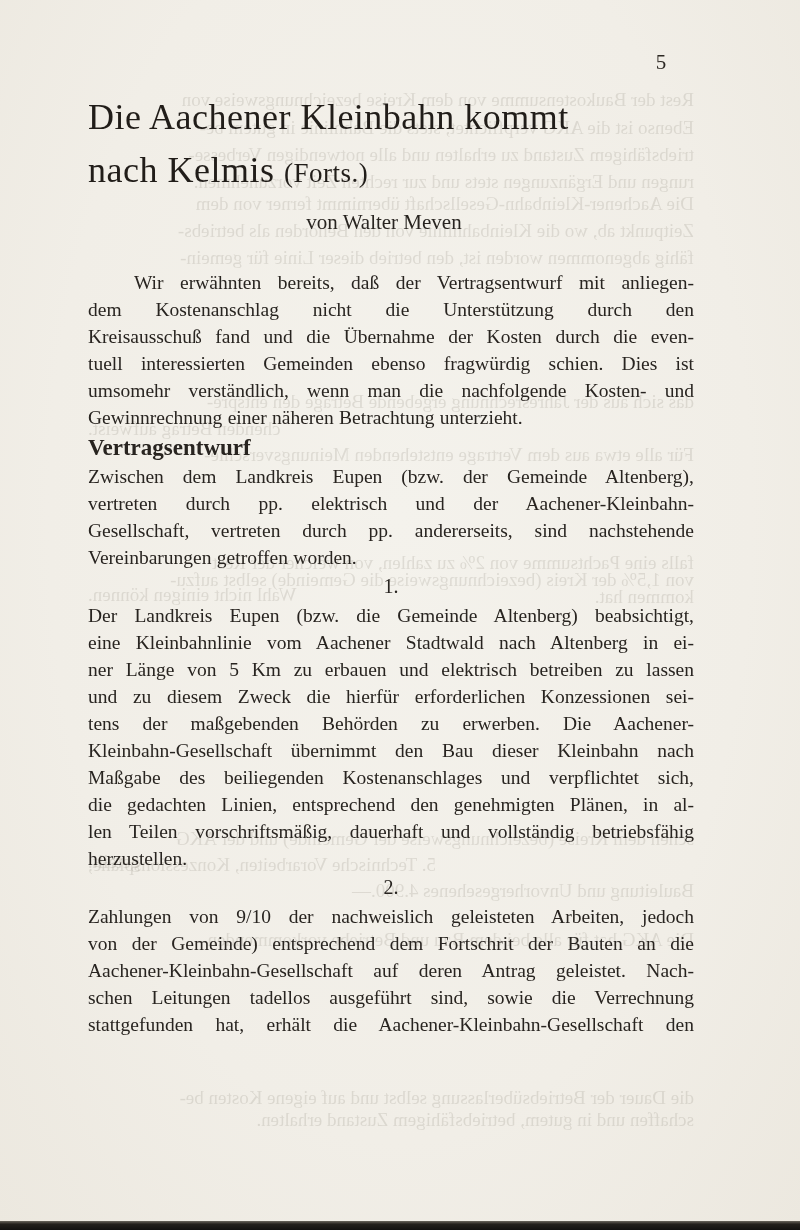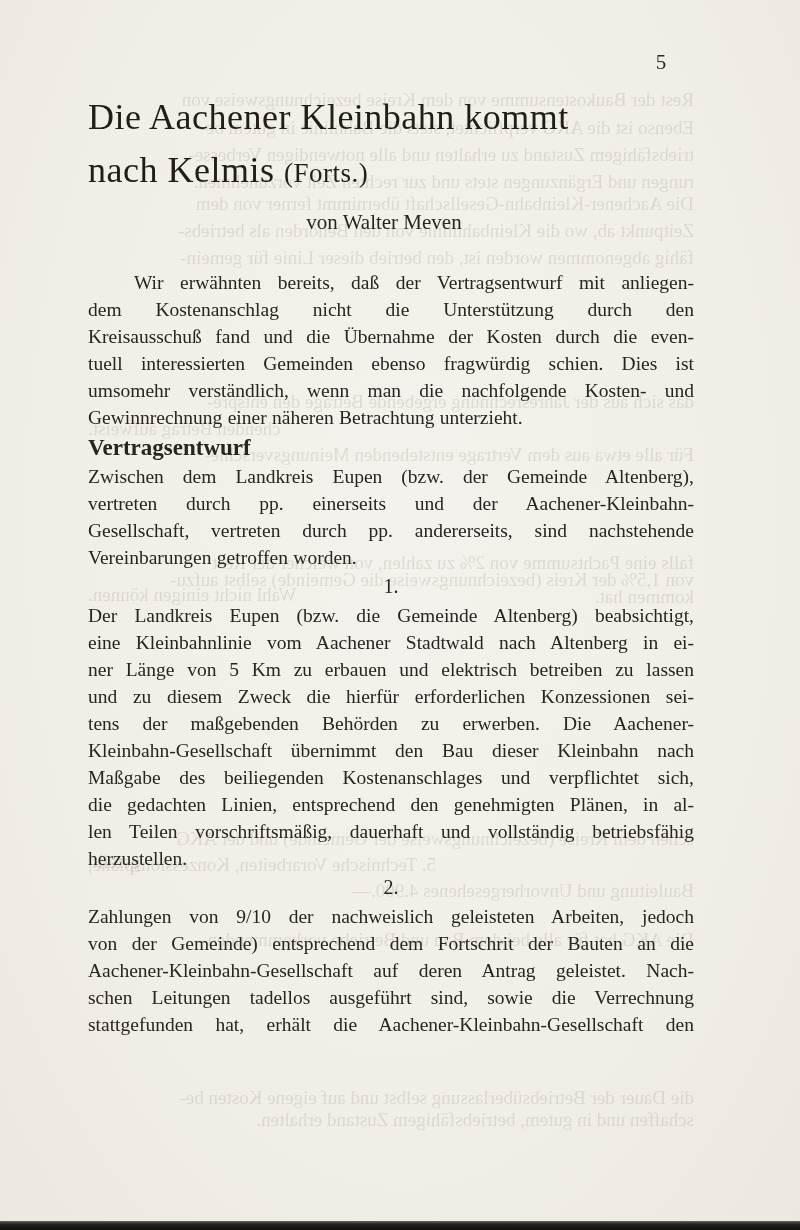--- a/index.html
+++ b/index.html
@@ -92,21 +92,21 @@
           <div class="line">Wir erwähnten bereits, daß der Vertragsentwurf mit anliegen-</div>
           <div class="line">dem Kostenanschlag nicht die Unterstützung durch den</div>
           <div class="line">Kreisausschuß fand und die Übernahme der Kosten durch die even-</div>
           <div class="line">tuell interessierten Gemeinden ebenso fragwürdig schien. Dies ist</div>
           <div class="line">umsomehr verständlich, wenn man die nachfolgende Kosten- und</div>
           <div class="line last">Gewinnrechnung einer näheren Betrachtung unterzieht.</div>
         </div>
         <div class="subheading mt-3">Vertragsentwurf</div>
         <div class="para mt-2">
           <div class="line">Zwischen dem Landkreis Eupen (bzw. der Gemeinde Altenberg),</div>
-          <div class="line">vertreten durch pp. einerseits und der Aachener-Kleinbahn-</div>
+          <div class="line">vertreten durch pp. elektrisch und der Aachener-Kleinbahn-</div>
           <div class="line">Gesellschaft, vertreten durch pp. andererseits, sind nachstehende</div>
           <div class="line last">Vereinbarungen getroffen worden.</div>
         </div>
         <div class="section-number mt-2">1.</div>
         <div class="para mt-2">
           <div class="line">Der Landkreis Eupen (bzw. die Gemeinde Altenberg) beabsichtigt,</div>
           <div class="line">eine Kleinbahnlinie vom Aachener Stadtwald nach Altenberg in ei-</div>
           <div class="line">ner Länge von 5 Km zu erbauen und elektrisch betreiben zu lassen</div>
           <div class="line">und zu diesem Zweck die hierfür erforderlichen Konzessionen sei-</div>
           <div class="line">tens der maßgebenden Behörden zu erwerben. Die Aachener-</div>

